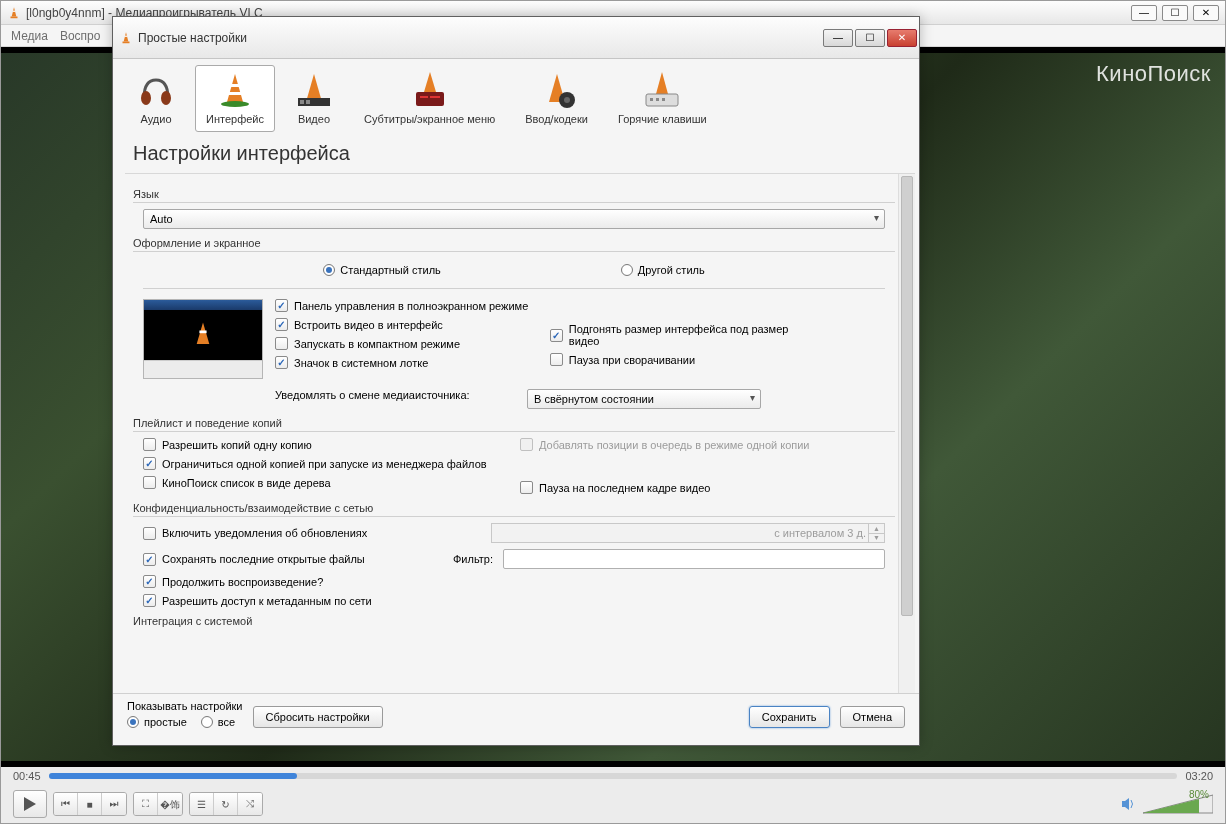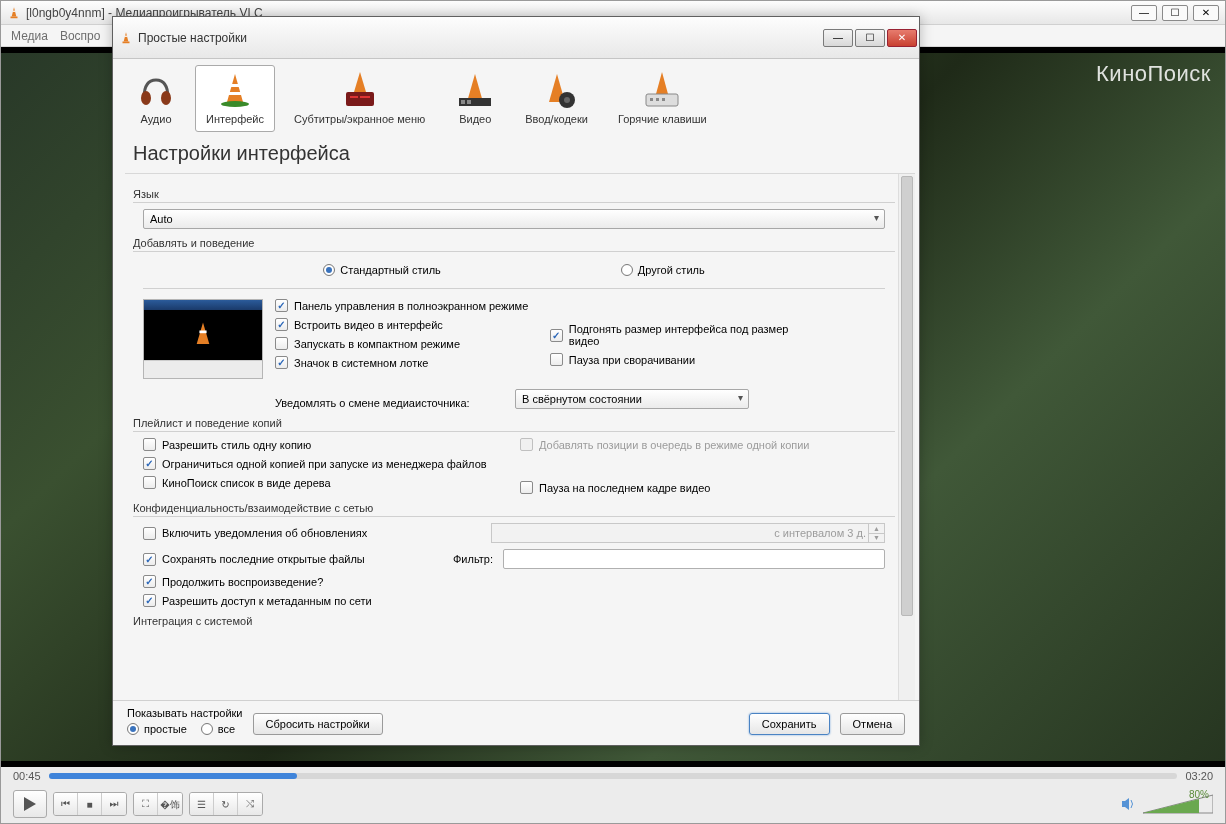--- a/index.html
+++ b/index.html
@@ -323,21 +323,22 @@
     display: flex; align-items: center; justify-content: center;
     flex-shrink: 0;
     font-size: 10px;
     color: #2a66b8;
     font-weight: bold;
   }
   .checkbox.disabled { border-color: #c0c0c0; background: #f0f0f0; }
 
   .notify-row {
     display: flex;
-    align-items: flex-end;
+    align-items: flex-start;
+    gap: 12px;
     margin: 8px 10px 0 142px;
     font-size: 11px;
   }
 
   .interval-row {
     display: flex;
     align-items: center;
     gap: 8px;
     margin: 6px 10px;
     font-size: 11px;
@@ -374,21 +375,21 @@
   .filter-input {
     flex: 1;
     height: 20px;
     border: 1px solid #b0b0b0;
     background: #fff;
     border-radius: 2px;
   }
 
   .modal-footer {
     border-top: 1px solid #d0d0d0;
-    padding: 6px 14px 10px;
+    padding: 6px 14px 17px;
     display: flex;
     align-items: flex-end;
     gap: 10px;
   }
   .footer-left { display: flex; flex-direction: column; gap: 4px; font-size: 11px; }
   .show-opts { display: flex; align-items: center; gap: 14px; }
   .btn {
     height: 22px;
     padding: 0 12px;
     border: 1px solid #9a9a9a;
@@ -498,35 +499,35 @@
       <svg class="tab-icon" viewBox="0 0 40 40">
           <polygon points="20,4 28,32 12,32" fill="#e57f25"></polygon>
           <rect x="16" y="14" width="8" height="3" fill="#fff"></rect>
           <rect x="14" y="22" width="12" height="3" fill="#fff"></rect>
           <ellipse cx="20" cy="34" rx="14" ry="3" fill="#3a8a2a"></ellipse>
         </svg>
       <span class="tab-label">Интерфейс</span>
     </div>
     <div class="modal-tab">
       <svg class="tab-icon" viewBox="0 0 40 40">
+          <polygon points="20,4 28,32 12,32" fill="#e57f25"></polygon>
+          <rect x="4" y="28" width="32" height="8" fill="#333"></rect>
+          <rect x="6" y="30" width="4" height="4" fill="#888"></rect>
+          <rect x="12" y="30" width="4" height="4" fill="#888"></rect>
+        </svg>
+      <span class="tab-label">Видео</span>
+    </div>
+    <div class="modal-tab">
+      <svg class="tab-icon" viewBox="0 0 40 40">
           <polygon points="20,2 26,22 14,22" fill="#e57f25"></polygon>
           <rect x="6" y="22" width="28" height="14" rx="2" fill="#7a1a1a"></rect>
           <rect x="10" y="26" width="8" height="2" fill="#d33"></rect>
           <rect x="20" y="26" width="10" height="2" fill="#d33"></rect>
         </svg>
       <span class="tab-label">Субтитры/экранное меню</span>
-    </div>
-    <div class="modal-tab">
-      <svg class="tab-icon" viewBox="0 0 40 40">
-          <polygon points="20,4 28,32 12,32" fill="#e57f25"></polygon>
-          <rect x="4" y="28" width="32" height="8" fill="#333"></rect>
-          <rect x="6" y="30" width="4" height="4" fill="#888"></rect>
-          <rect x="12" y="30" width="4" height="4" fill="#888"></rect>
-        </svg>
-      <span class="tab-label">Видео</span>
     </div>
     <div class="modal-tab">
       <svg class="tab-icon" viewBox="0 0 40 40">
           <polygon points="20,4 28,32 12,32" fill="#e57f25"></polygon>
           <circle cx="30" cy="30" r="8" fill="#333"></circle>
           <circle cx="30" cy="30" r="3" fill="#666"></circle>
         </svg>
       <span class="tab-label">Ввод/кодеки</span>
     </div>
     <div class="modal-tab">
@@ -546,21 +547,21 @@
   <div class="modal-scroll">
     <div class="scroll-content">
 
       <div class="section-title">Язык</div>
       <div class="form-row">
         <div class="select">
             <span>Auto</span>
           </div>
       </div>
 
-      <div class="section-title">Добавлять и поведение</div>
+      <div class="section-title">Оформление и экранное</div>
       <div class="radio-row">
         <div class="radio-item">
           <div class="radio checked"></div>
           <span>Стандартный стиль</span>
         </div>
         <div class="radio-item">
           <div class="radio"></div>
           <span>Другой стиль</span>
         </div>
       </div>
@@ -613,21 +614,21 @@
         <div class="select" style="width:234px;flex:none">
             <span>В свёрнутом состоянии</span>
           </div>
       </div>
 
       <div class="section-title">Плейлист и поведение копий</div>
       <div class="check-col-wide" style="margin:6px 10px">
         <div>
           <div class="check-item">
               <div class="checkbox"></div>
-              <span>Разрешить стиль одну копию</span>
+              <span>Разрешить копий одну копию</span>
             </div>
           <div class="check-item">
               <div class="checkbox">✓</div>
               <span>Ограничиться одной копией при запуске из менеджера файлов</span>
             </div>
           <div class="check-item">
               <div class="checkbox"></div>
               <span>КиноПоиск список в виде дерева</span>
             </div>
         </div>

